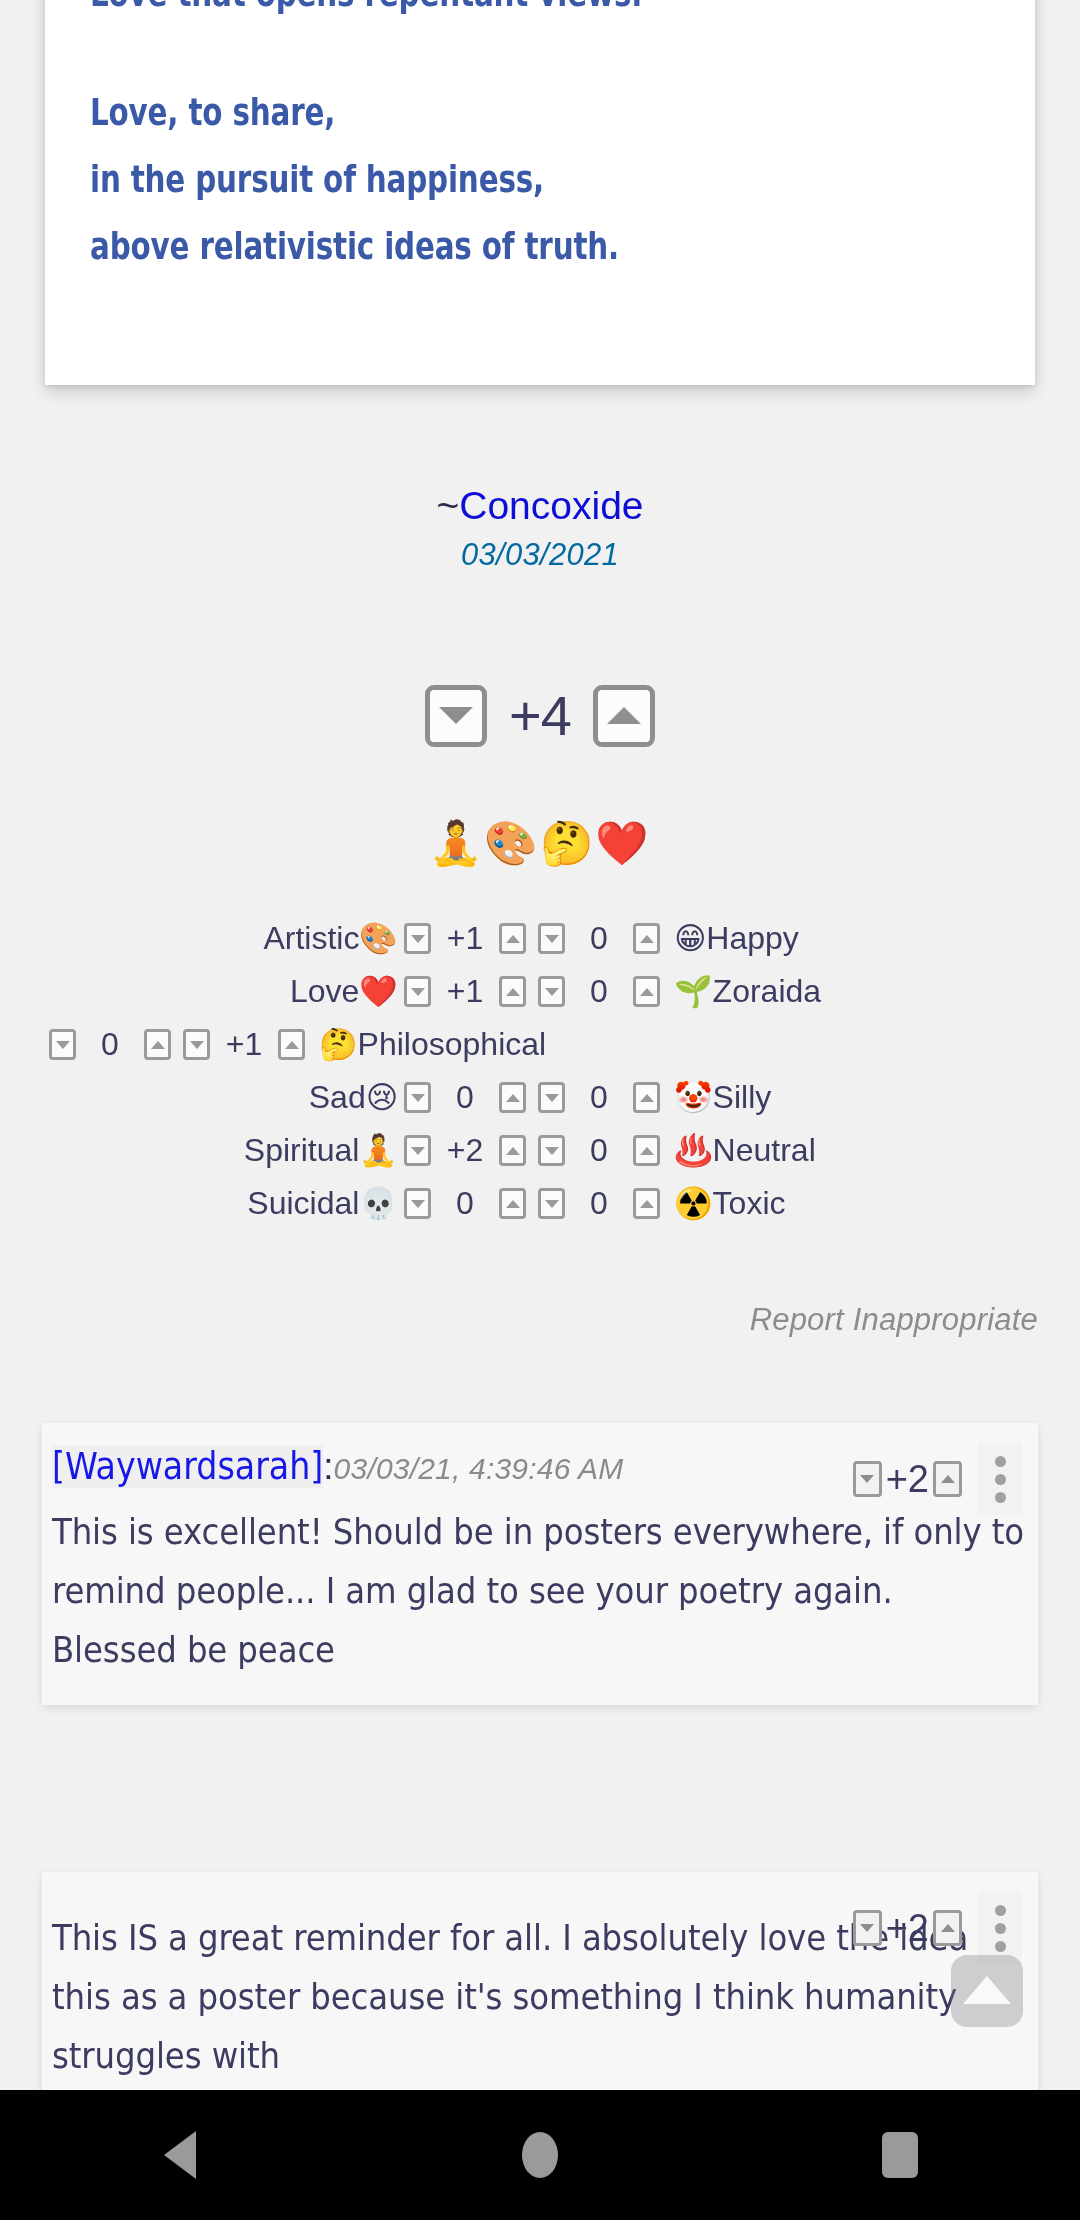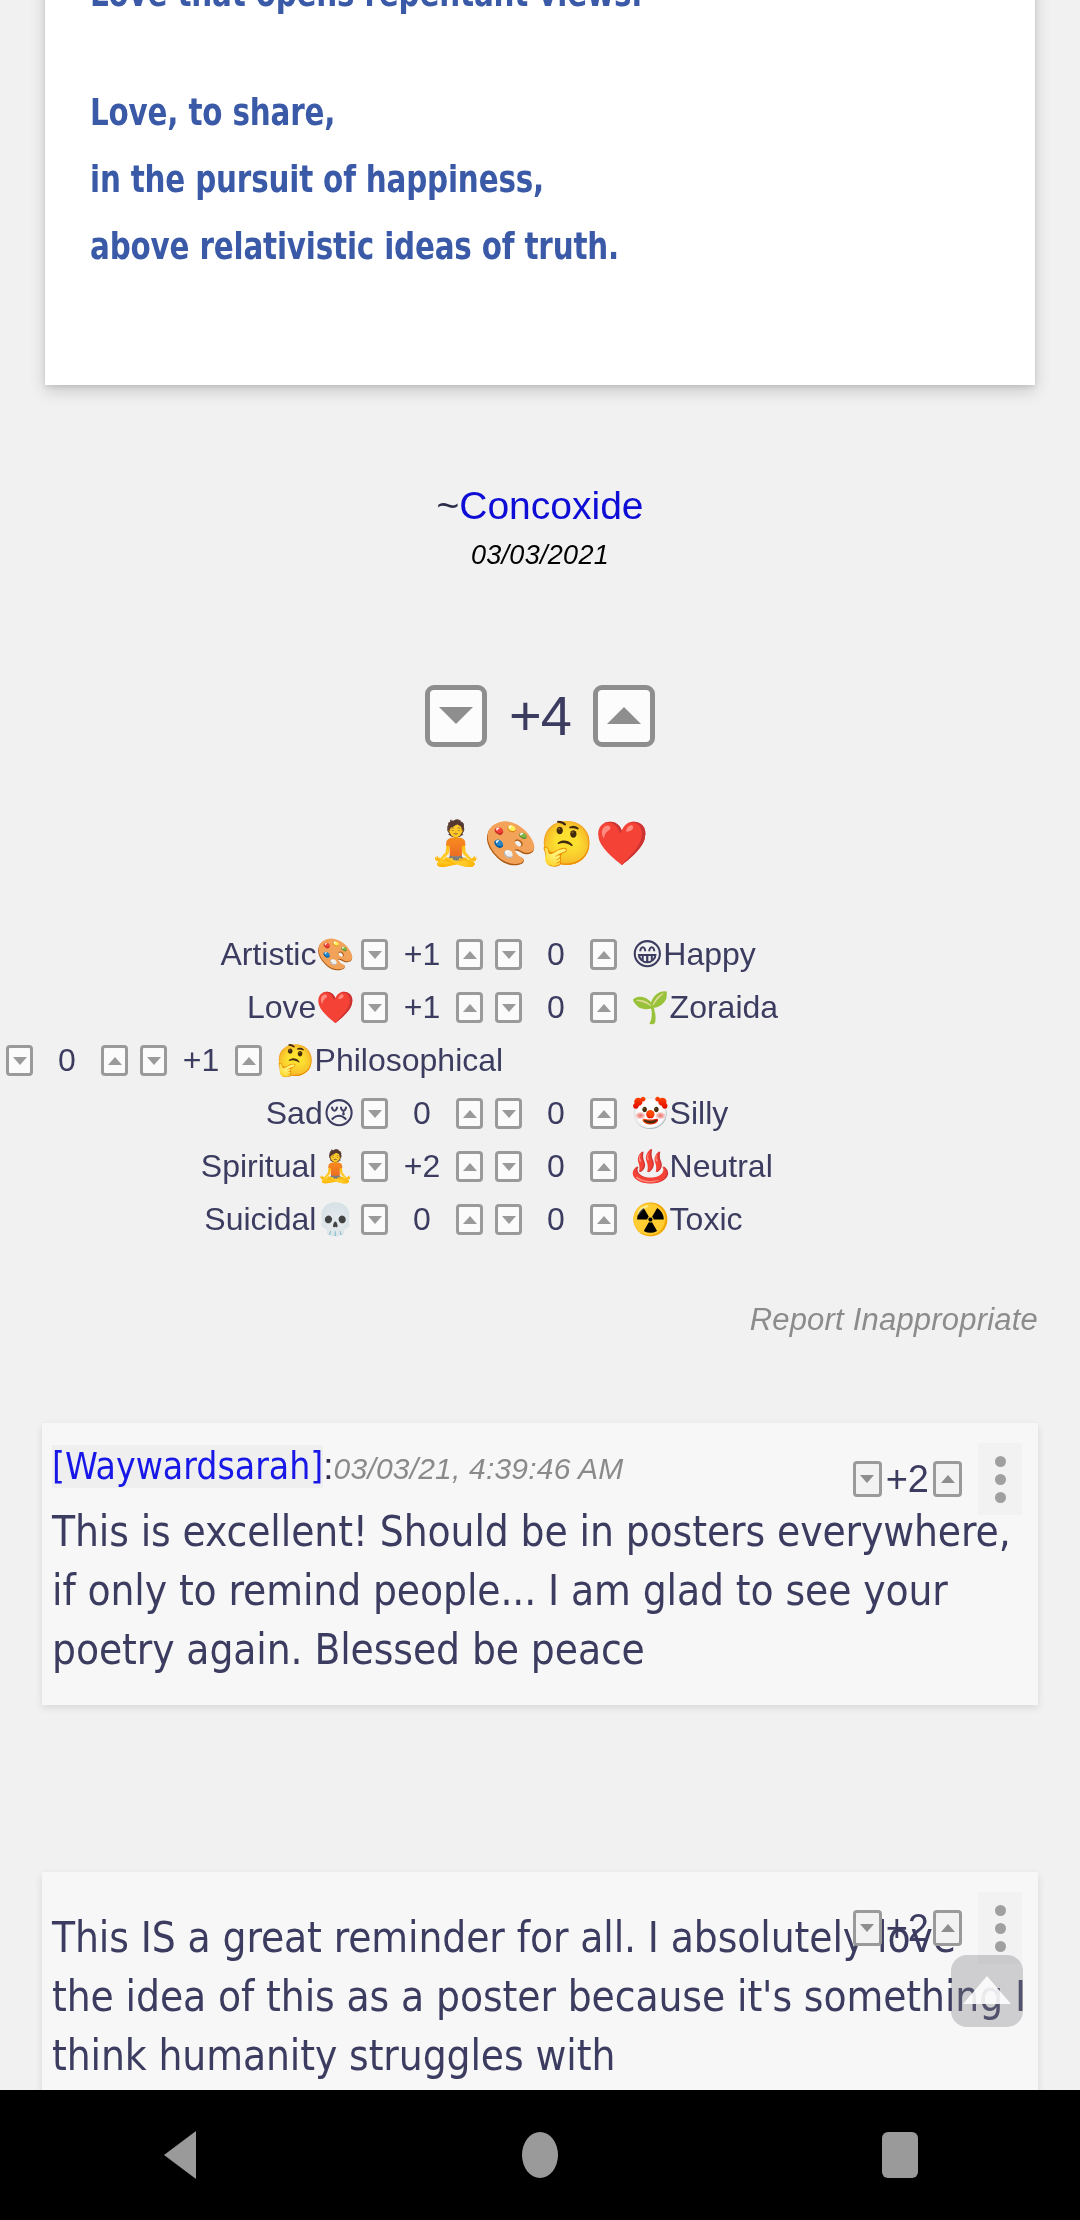--- a/index.html
+++ b/index.html
@@ -31,21 +31,21 @@
   }
   .poem-line.spacer { height: 52px; }
 
   
   .author-block { position: absolute; left: 0; top: 480px; width: 1080px; text-align: center; }
   .author-name {
     font-size: 39px; line-height: 52px; color: #0d0dd6;
   }
   .author-name .tilde { color: #2b2b4a; }
   .author-date {
-    font-size: 27px; font-style: italic; color: #000000; line-height: 46px;
+    font-size: 31px; font-style: italic; color: #0369a1; line-height: 46px;
     letter-spacing: 0.3px;
   }
 
   
   .main-vote {
     position: absolute; left: 0; top: 683px; width: 1080px;
     display: flex; align-items: center; justify-content: center; gap: 22px;
   }
   .vbtn {
     width: 62px; height: 62px; border: 5px solid #8e8e8e; border-radius: 9px;
@@ -57,21 +57,21 @@
 
   
   .emoji-row {
     position: absolute; left: 0; top: 818px; width: 1080px;
     text-align: center; font-size: 43px; letter-spacing: 2px;
     font-family: "DejaVu Sans", sans-serif;
   }
 
   
   .reactions { position: absolute; left: 0; top: 920px; width: 1080px; }
-  .rrow { display: flex; align-items: flex-end; height: 53px; }
+  .rrow { display: flex; align-items: flex-start; height: 53px; margin-left: 43px; }
   .rlabel-l { width: 355px; text-align: right; font-size: 32px; color: #3c3c60; white-space: nowrap; }
   .rlabel-r { width: 355px; text-align: left; font-size: 32px; color: #3c3c60; white-space: nowrap; padding-left: 8px; }
   .rlabel-l .emj, .rlabel-r .emj { font-family: "DejaVu Sans", sans-serif; font-size: 31px; }
   .sbtn {
     width: 27px; height: 31px; border: 3px solid #9a9a9a; border-radius: 4px;
     background: #fbfbfb; display: inline-flex; align-items: center; justify-content: center;
     flex: none; margin: 0 6px;
   }
   .sbtn .tri-down { width: 0; height: 0; border-left: 7px solid transparent; border-right: 7px solid transparent; border-top: 8px solid #9a9a9a; }
   .sbtn .tri-up   { width: 0; height: 0; border-left: 7px solid transparent; border-right: 7px solid transparent; border-bottom: 8px solid #9a9a9a; }
@@ -114,21 +114,21 @@
   }
   .c-sbtn .tri-down { width: 0; height: 0; border-left: 7px solid transparent; border-right: 7px solid transparent; border-top: 8px solid #8e8e8e; }
   .c-sbtn .tri-up   { width: 0; height: 0; border-left: 7px solid transparent; border-right: 7px solid transparent; border-bottom: 8px solid #8e8e8e; }
   .c-kebab {
     width: 44px; height: 72px; margin-left: 16px; background: #f2f2f2;
     display: flex; flex-direction: column; align-items: center; justify-content: center; gap: 7px;
   }
   .c-kebab i { width: 11px; height: 11px; border-radius: 50%; background: #a0a0a0; display: block; }
   .c-body {
     font-family: "DejaVu Sans Condensed", "Liberation Sans Narrow", "Liberation Sans", sans-serif;
-    font-size: 42px; line-height: 59px; color: #3c3c60;
+    font-size: 36px; line-height: 59px; color: #3c3c60;
     padding: 14px 12px 26px 10px;
     letter-spacing: -0.1px;
   }
 
   
   .fab {
     position: absolute; left: 951px; top: 1955px; width: 72px; height: 72px;
     border-radius: 16px; background: rgba(125,125,135,0.34);
     display: flex; align-items: center; justify-content: center;
   }

